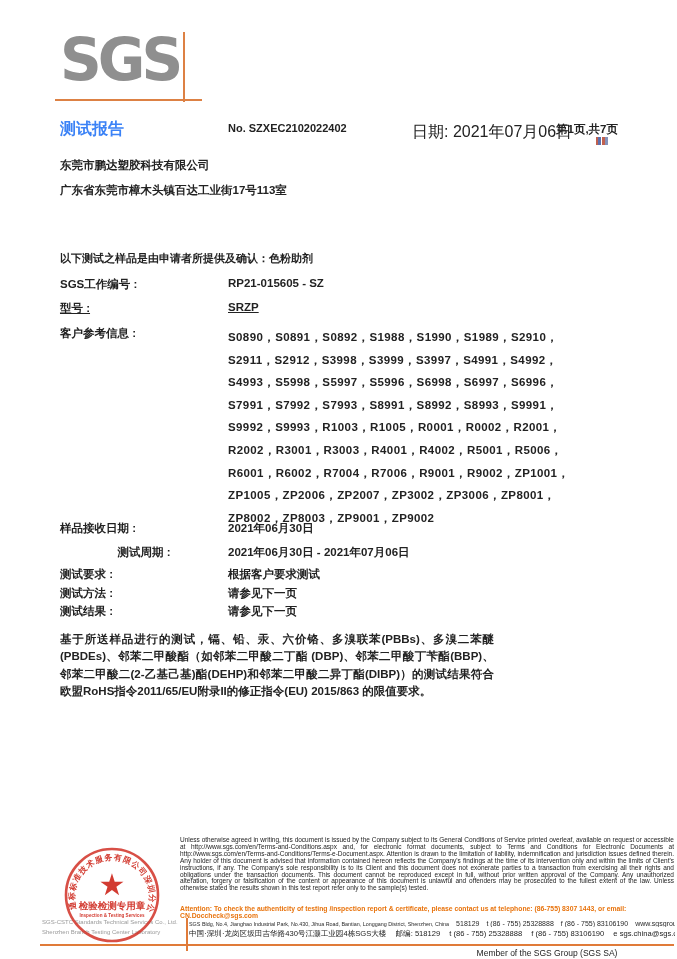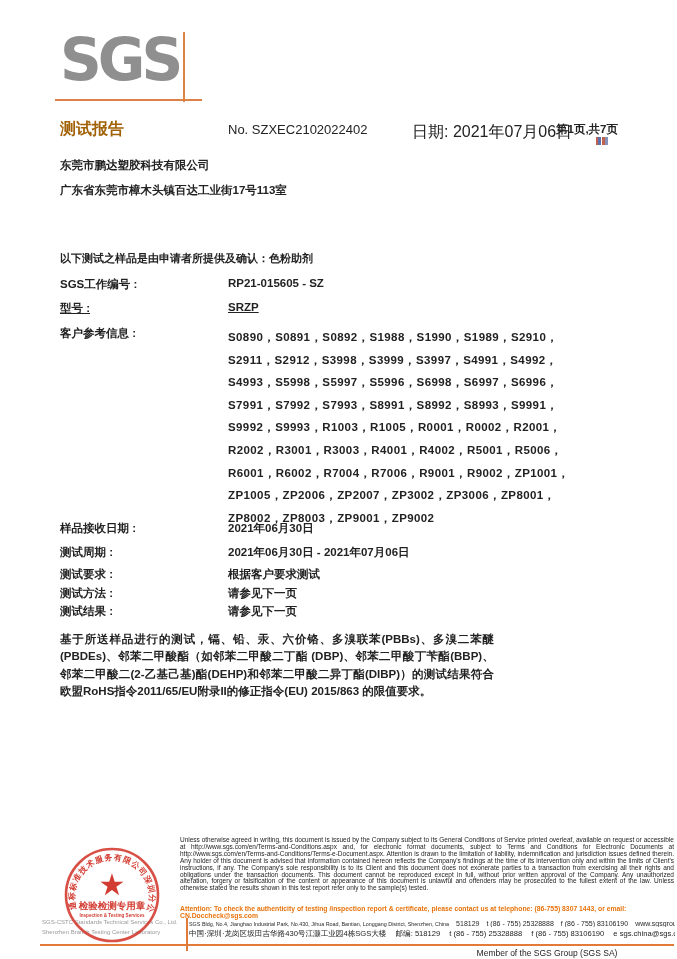--- a/index.html
+++ b/index.html
@@ -7,43 +7,43 @@
   body { font-family:"Liberation Sans","DejaVu Sans",sans-serif; color:#222; }
   .page { position:relative; width:677px; height:959px; background:#fff; overflow:hidden; }
 
   
   .logo-text { position:absolute; left:60px; top:26px; font-size:58px; font-weight:bold;
                letter-spacing:-4px; color:#8f8f8f; font-family:"DejaVu Sans",sans-serif; }
   .logo-hline { position:absolute; left:55px; top:99px; width:147px; height:2px; background:#dd8144; }
   .logo-vline { position:absolute; left:183px; top:32px; width:2px; height:70px; background:#dd8144; }
 
   
-  .title { position:absolute; left:60px; top:119px; font-size:16px; font-weight:bold; color:#a16207; }
-  .report-no { position:absolute; left:228px; top:122px; font-size:13px; font-weight:400; }
+  .title { position:absolute; left:60px; top:119px; font-size:16px; font-weight:bold; color:#3b82f6; }
+  .report-no { position:absolute; left:228px; top:122px; font-size:11px; font-weight:700; }
   .hdr-date { position:absolute; left:412px; top:122px; font-size:16px; font-weight:400; }
   .hdr-page { position:absolute; left:556px; top:122px; font-size:11.5px; font-weight:600; }
 
   .client-name { position:absolute; left:60px; top:158px; font-size:11.5px; font-weight:600; }
   .client-addr { position:absolute; left:60px; top:183px; font-size:11.5px; font-weight:600; }
 
   .mini-mark { position:absolute; left:596px; top:137px; width:12px; height:8px;
                background:linear-gradient(90deg,#b6452f 0 20%,#3f57a0 20% 38%,#fff 38% 50%,#b6452f 50% 72%,#6f7fae 72% 100%);
                opacity:.85; }
 
   
   .intro { position:absolute; left:60px; top:251px; font-size:11px; font-weight:600; }
   .field { position:absolute; left:60px; display:flex; font-size:11.5px; }
   .field .lbl { width:168px; flex:0 0 168px; font-weight:600; }
   .field .val { font-weight:600; }
   .f-job     { top:277px; }
   .f-model   { top:301px;text-decoration:underline; }
   .f-ref     { top:326px; }
   .f-ref .val div { line-height:22.6px; letter-spacing:.4px; }
   .f-recv    { top:521px; }
-  .f-period  { top:545px; }
+  .f-period  { top:545px;text-align:center; }
   .f-req     { top:567px; }
   .f-method  { top:586px; }
   .f-result  { top:604px; }
   .f-concl   { top:631px; }
   .f-concl .val { width:434px; line-height:17.3px; text-align:justify; }
 
   
   .company-l1 { position:absolute; left:42px; top:919px; font-size:6px; color:#9a9a9a; width:150px; }
   .company-l2 { position:absolute; left:42px; top:929px; font-size:6px; color:#9a9a9a; width:150px; }
   .stamp { position:absolute; left:62px; top:845px; width:100px; height:100px; opacity:.92; z-index:3; }

